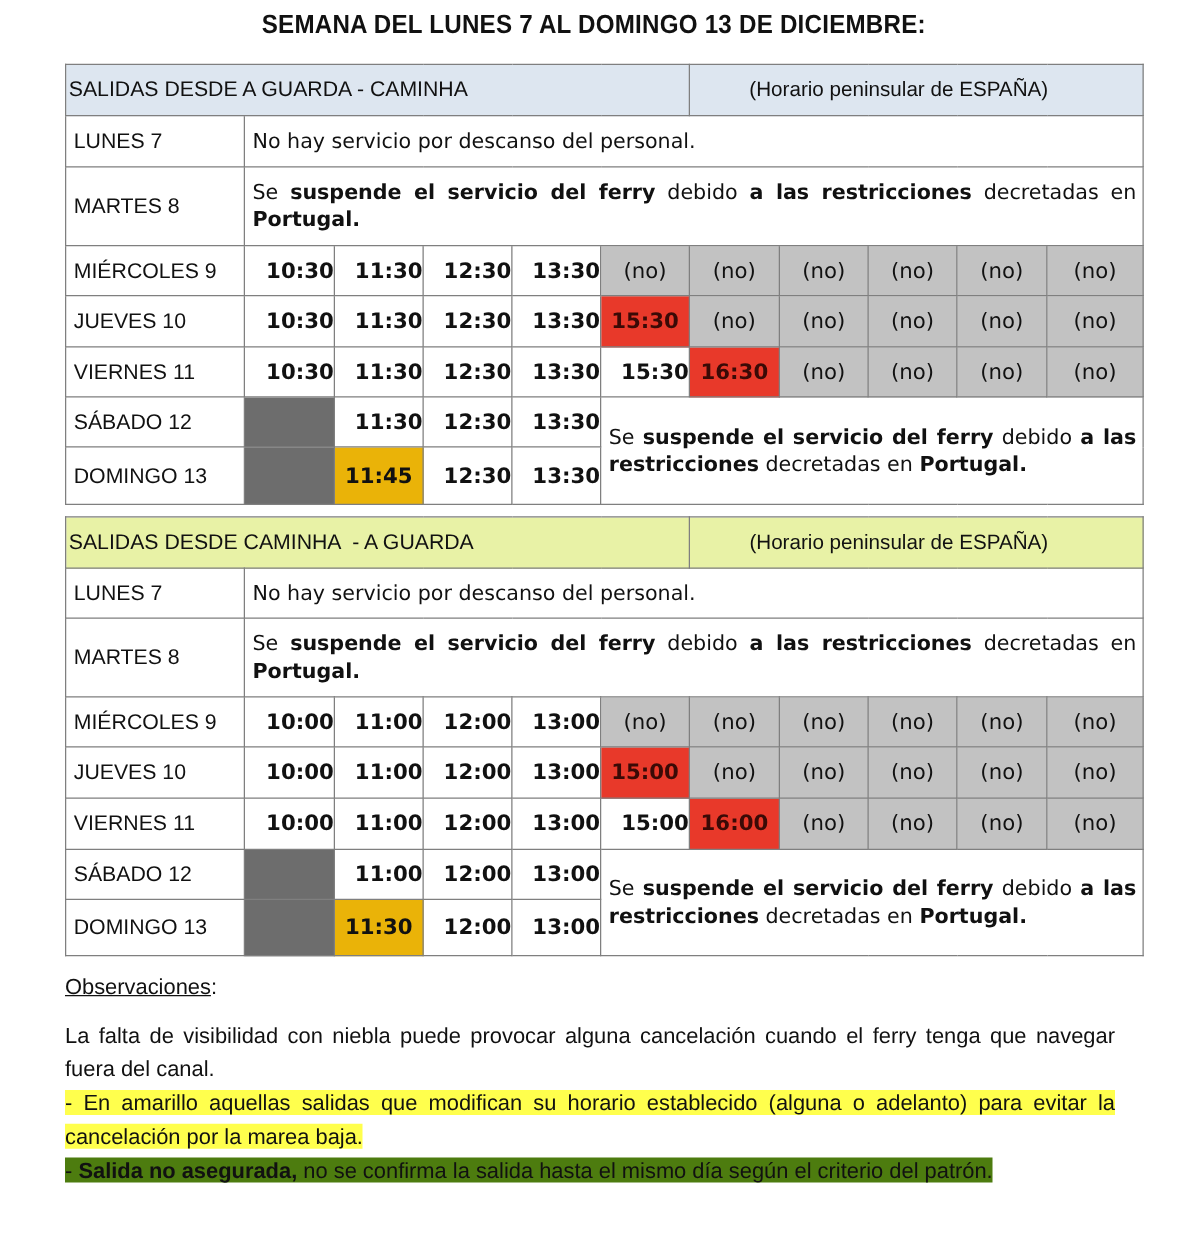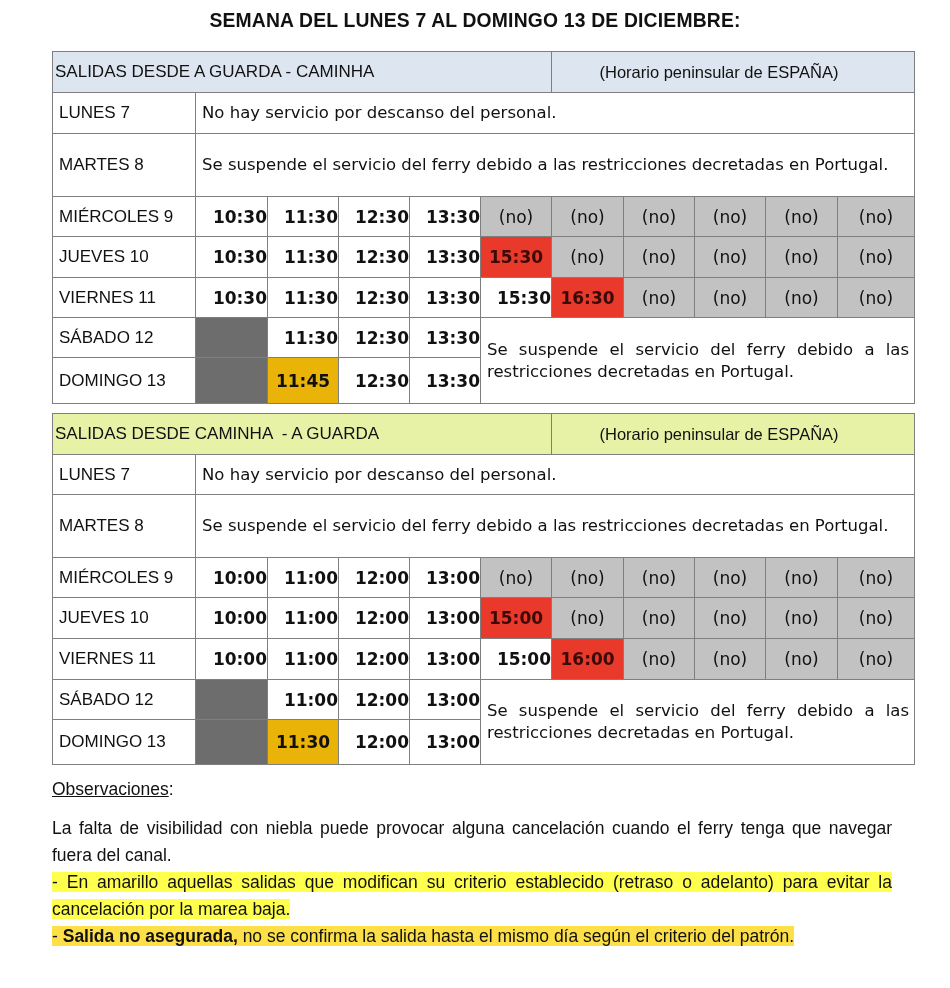--- a/index.html
+++ b/index.html
@@ -7,33 +7,33 @@
   .title { position:absolute; top:8px; left:0; width:950px; text-align:center; font-family:"Liberation Sans", sans-serif; font-weight:bold; font-size:21px; letter-spacing:0.2px; transform:scaleX(0.92); }
   table.sched { position:absolute; left:52px; width:862px; border-collapse:collapse; table-layout:fixed; font-size:17px; }
   table.sched td { border:1.3px solid #7f7f7f; padding:0; vertical-align:middle; }
   .hdr td { height:40px; font-family:"Liberation Sans", sans-serif; }
   .hdr .lbl { font-weight:normal; font-size:17px; padding-left:2px; }
   .hdr .tz { text-align:center; padding-right:28px; font-size:16.5px; }
   .t1 .hdr td { background:#dde6f0; }
   .t2 .hdr td { background:#e8f2a6; }
   .day { padding-left:6px !important; font-family:"Liberation Sans", sans-serif; font-size:17px; }
   .msg { padding-left:6px !important; padding-right:5px !important; font-size:16.5px; text-align:justify; line-height:22px; }
-  .msg b { font-weight:normal; }
+  .msg b { font-weight:bold; }
   .time { text-align:right; font-weight:bold; font-size:17px; }
   .sat .time, .sun .time { font-weight:bold; }
   .no { background:#c2c2c2; text-align:center; font-size:17px; }
   .red { background:#e8392a; text-align:center; font-weight:bold; color:#3a0a06; }
   .yel { background:#eab308; text-align:center; font-weight:bold; }
   .blk { background:#6d6d6d; }
   .obs { position:absolute; left:52px; width:840px; font-family:"Liberation Sans", sans-serif; font-size:17.5px; line-height:27px; }
   .obs-title { top:776px; }
   .obs-title u { text-decoration:underline; }
   .obs-body { top:815px; text-align:justify; }
   .hl-y { background:#ffff4d; }
-  .hl-r { background:#fde047; }
+  .hl-r { background:#4d7c0f; }
 </style>
 </head>
 <body>
 
 <div class="title">SEMANA DEL LUNES 7 AL DOMINGO 13 DE DICIEMBRE:</div>
 
 <table class="sched t1" style="top:51px;">
   <colgroup>
     <col style="width:143px">
       <col style="width:72px">
@@ -197,15 +197,15 @@
     <td class="yel">11:30</td>
     <td class="time">12:00</td>
     <td class="time">13:00</td>
   </tr>
 </tbody>
   </table>
 
 <div class="obs obs-title"><u>Observaciones</u><span>:</span></div>
 <div class="obs obs-body">
   <div>La falta de visibilidad con niebla puede provocar alguna cancelación cuando el ferry tenga que navegar fuera del canal.</div>
-  <div><span class="hl-y">- En amarillo aquellas salidas que modifican su criterio establecido (retraso o adelanto) para evitar la cancelación por la marea baja.</span></div>
+  <div><span class="hl-y">- En amarillo aquellas salidas que modifican su horario establecido (alguna o adelanto) para evitar la cancelación por la marea baja.</span></div>
   <div><span class="hl-r"><span>- </span><b>Salida no asegurada,</b><span> no se confirma la salida hasta el mismo día según el criterio del patrón.</span></span></div>
 </div>
 
 </body></html>

